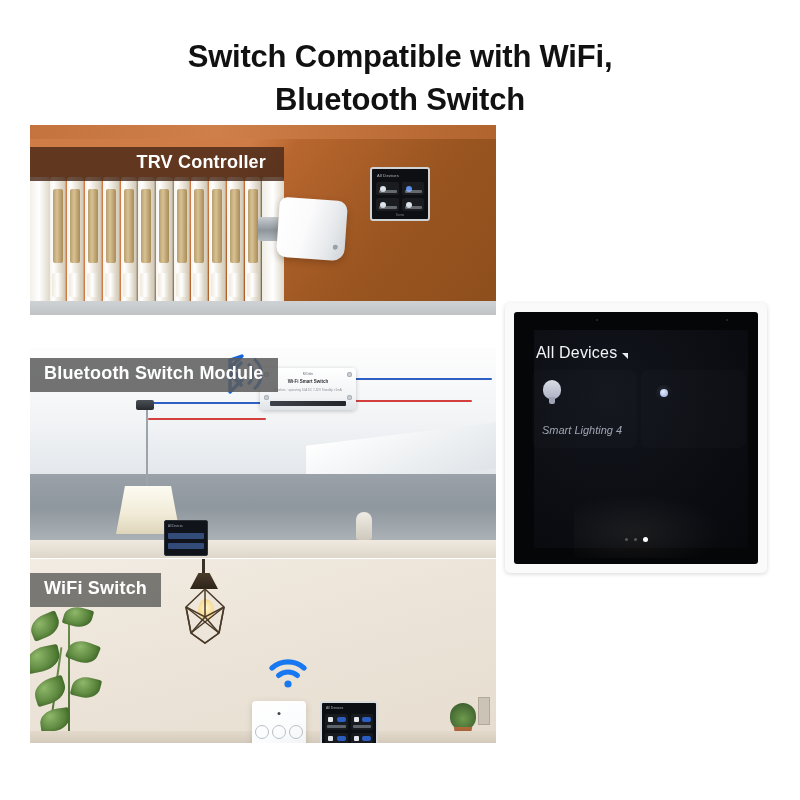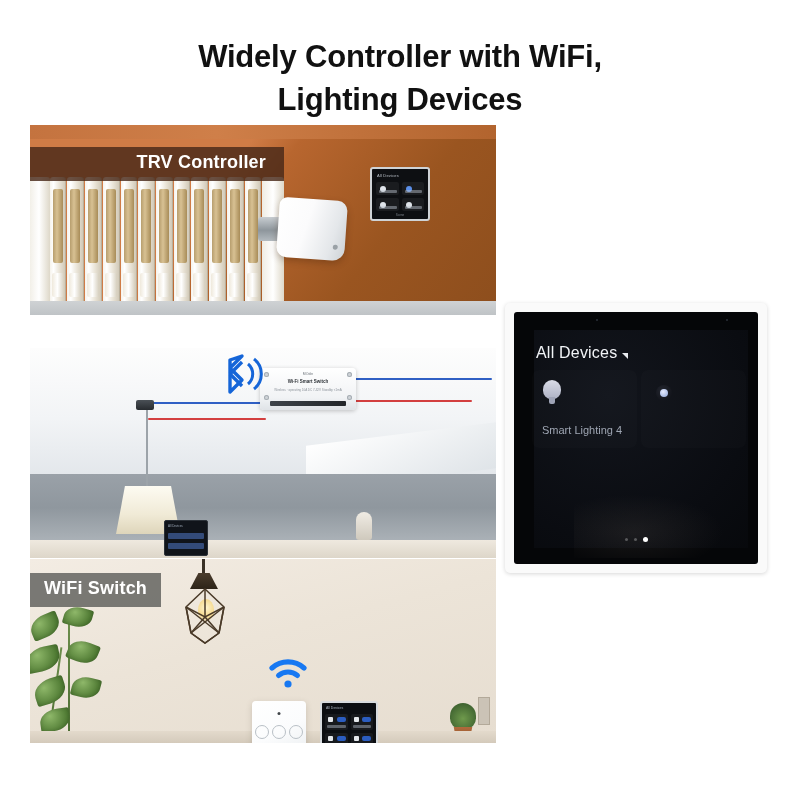--- a/index.html
+++ b/index.html
@@ -455,20 +455,21 @@
     border-radius: 7px;
     padding: 10px;
     box-sizing: border-box;
   }
   .tile.dim { background: rgba(255,255,255,0.015); }
   .tile-label {
     position:absolute; left: 10px; right: 6px; bottom: 12px;
     font-size: 11px;
     white-space: nowrap;
     overflow: hidden;
+    font-style: italic;
   }
   .tile-label.bright { color:#ffffff; font-weight:bold; }
   .tile-label.soft   { color:#9fa6b3; }
   .tile-label.mid    { color:#e9ecf1; }
 
   .ic-bulb {
     width: 20px; height: 26px; position:relative;
   }
   .ic-bulb .b {
     position:absolute; left:1px; top:0; width:18px; height:19px;
@@ -547,22 +548,22 @@
     position:absolute; left: 60px; bottom: 6px;
     width: 150px; height: 64px;
     background: radial-gradient(ellipse at 40% 60%, rgba(120,110,100,0.16), rgba(0,0,0,0) 70%);
     z-index: 3;
   }
 </style>
 </head>
 <body>
 
 <div class="headline">
-  <span>Widely Controller with WiFi,</span>
-  <span class="l2">Lighting Devices</span>
+  <span>Switch Compatible with WiFi,</span>
+  <span class="l2">Bluetooth Switch</span>
 </div>
 
 <div class="photo-stack">
 
   <div class="panel panel-trv">
     <div class="trv-wall">
       <div class="trv-wall-top"></div>
     </div>
 
     <div class="radiator">
@@ -653,20 +654,21 @@
         </svg>
       </div>
 
       <div class="bt-dark-panel">
         <span class="cap">All Devices</span>
         <span class="row r1"></span>
         <span class="row r2"></span>
       </div>
     </div>
 
+    <div class="caption caption-bt">Bluetooth Switch Module</div>
   </div>
 
   <div class="panel panel-wifi">
     <div class="wifi-scene">
 
       <div class="cage-cord"></div>
       <div class="cage-top"></div>
       <div class="bulb-glow"></div>
       <div class="cage">
         <svg width="50" height="58" viewBox="0 0 50 58">

